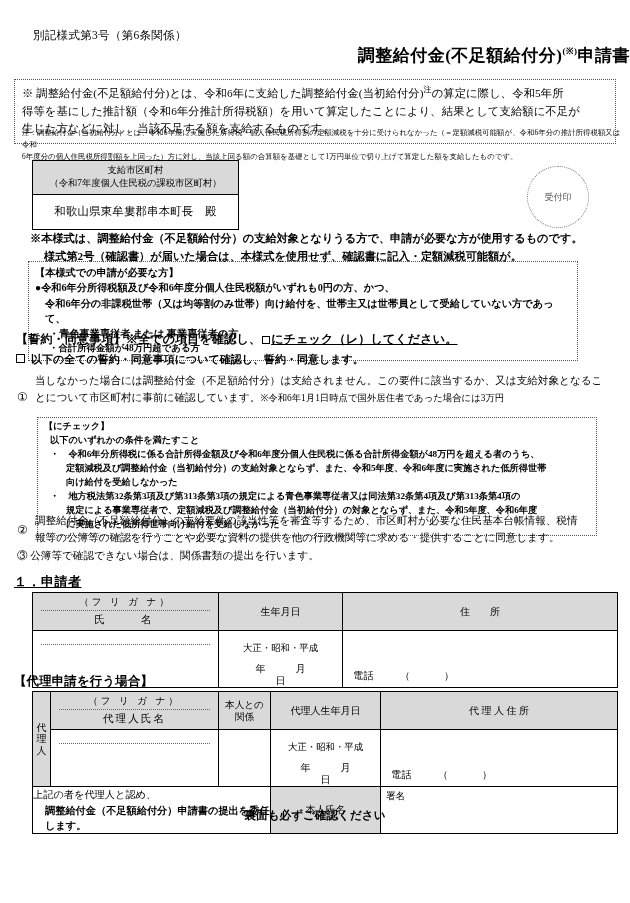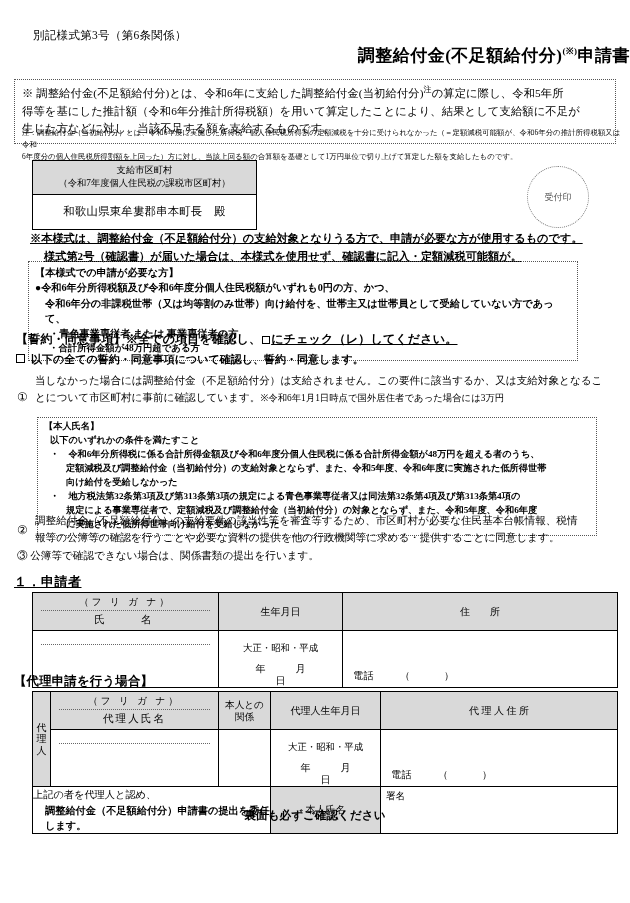--- a/index.html
+++ b/index.html
@@ -35,21 +35,21 @@
     letter-spacing: 0.1px;
   }
   .note-box .sup { font-size: 8px; vertical-align: super; }
   .note-sub {
     position: absolute; left: 22px; top: 127px; width: 600px;
     font-size: 7.4px; line-height: 1.62; letter-spacing: 0.05px;
   }
 
   
   .muni {
-    position: absolute; left: 32px; top: 160px; width: 225px;
+    position: absolute; left: 32px; top: 160px; width: 207px;
     border: 1.6px solid #000;
   }
   .muni-head {
     background: #d9d9d9; border-bottom: 1.2px solid #000;
     text-align: center; font-size: 9.3px; line-height: 1.42;
     padding: 3px 2px 4px 2px;
   }
   .muni-body {
     text-align: center; font-size: 11.4px;
     padding: 9px 2px 10px 2px; letter-spacing: 0.2px;
@@ -62,21 +62,21 @@
     border: 1px dotted #777;
     display: flex; align-items: center; justify-content: center;
     font-size: 9px; color: #555;
   }
 
   
   .notice {
     position: absolute; left: 30px; top: 229px; width: 590px;
     font-size: 11.2px; font-weight: bold; line-height: 1.62;
   }
-  .notice .u { text-decoration: underline; }
+  .notice .u { }
   .notice .l2 { display: block; padding-left: 14px; }
 
   
   .elig {
     position: absolute; left: 28px; top: 261px; width: 550px;
     border: 1px dotted #555; padding: 3px 6px 4px 6px;
     font-size: 10.2px; line-height: 1.5; font-weight: bold;
   }
   .elig .ttl { }
   .elig .i1 { padding-left: 0px; }
@@ -260,21 +260,21 @@
     <span class="chk"></span><span>以下の全ての誓約・同意事項について確認し、誓約・同意します。</span>
   </div>
 
   <div class="item1">
     <span class="num">①</span>
     <span class="txt">当しなかった場合には調整給付金（不足額給付分）は支給されません。この要件に該当するか、又は支給対象となるこ</span>
     <span class="txt"><span>とについて市区町村に事前に確認しています。</span><span class="l3small">※令和6年1月1日時点で国外居住者であった場合には3万円</span></span>
   </div>
 
   <div class="req-box">
-    <div class="ttl">【本人氏名】</div>
+    <div class="ttl">【にチェック】</div>
     <div class="b1">以下のいずれかの条件を満たすこと</div>
     <div class="bullet">・　令和6年分所得税に係る合計所得金額及び令和6年度分個人住民税に係る合計所得金額が48万円を超える者のうち、</div>
     <div class="cont">定額減税及び調整給付金（当初給付分）の支給対象とならず、また、令和5年度、令和6年度に実施された低所得世帯</div>
     <div class="cont">向け給付を受給しなかった</div>
     <div class="bullet">・　地方税法第32条第3項及び第313条第3項の規定による青色事業専従者又は同法第32条第4項及び第313条第4項の</div>
     <div class="cont">規定による事業専従者で、定額減税及び調整給付金（当初給付分）の対象とならず、また、令和5年度、令和6年度</div>
     <div class="cont">に実施された低所得世帯向け給付を受給しなかった</div>
   </div>
 
   <div class="item2">

